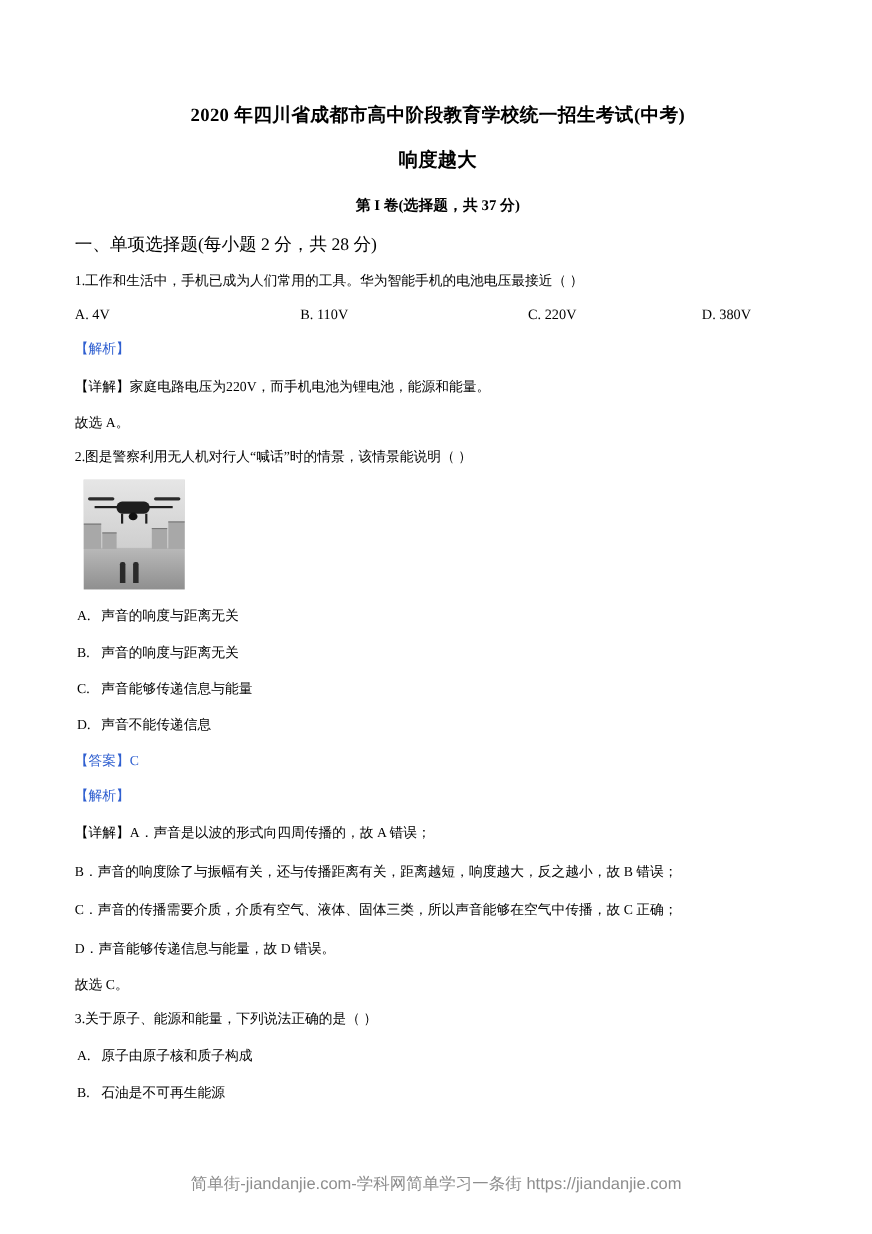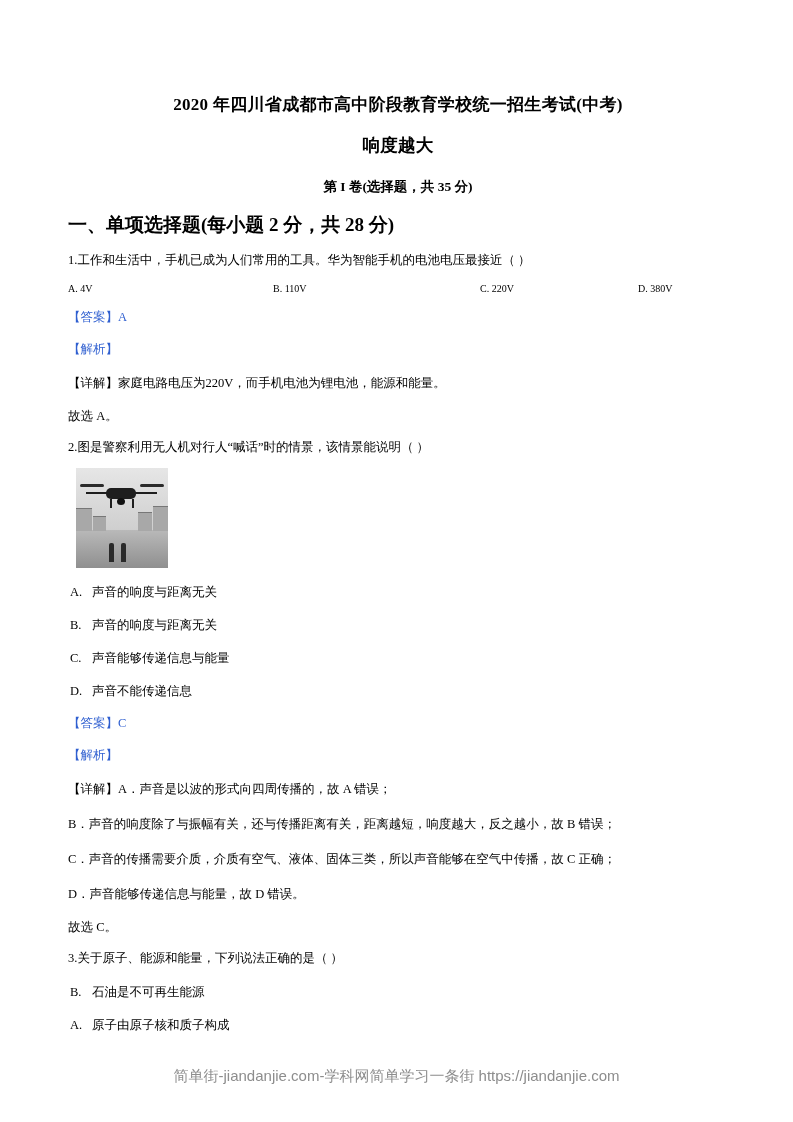--- a/index.html
+++ b/index.html
@@ -43,33 +43,33 @@
     margin-top: 14px;
     letter-spacing: 0.3px;
   }
   .section-center {
     text-align: center;
     font-weight: bold;
     font-size: 13.5px;
     margin-top: 20px;
   }
   .section-head {
-    font-weight: bold;
-    font-size: 19px;
+    font-weight: normal;
+    font-size: 16px;
     margin-top: 16px;
   }
   .q-line {
     font-size: 12.5px;
     margin-top: 13px;
     line-height: 1.5;
   }
   .opts-row {
     display: flex;
     margin-top: 13px;
-    font-size: 10px;
+    font-size: 13px;
     justify-content: center;
   }
   .opts-row .opt {
     flex: 0 0 auto;
   }
   .opt-a { width: 205px; }
   .opt-b { width: 207px; }
   .opt-c { width: 158px; }
   .opt-d { width: 90px; }
   .ans {
@@ -178,32 +178,31 @@
   }
 </style>
 </head>
 <body>
 
 <div class="page">
   <div class="content">
 
     <div class="doc-title">2020 年四川省成都市高中阶段教育学校统一招生考试(中考)</div>
     <div class="doc-subtitle">响度越大</div>
-    <div class="section-center">第 I 卷(选择题，共 35 分)</div>
+    <div class="section-center">第 I 卷(选择题，共 37 分)</div>
     <div class="section-head">一、单项选择题(每小题 2 分，共 28 分)</div>
 
     <div>
       <div class="q-line">1.工作和生活中，手机已成为人们常用的工具。华为智能手机的电池电压最接近（       ）</div>
       <div class="opts-row">
         <span class="opt opt-a">A. 4V</span>
         <span class="opt opt-b">B. 110V</span>
         <span class="opt opt-c">C. 220V</span>
         <span class="opt opt-d">D. 380V</span>
       </div>
-      <div class="ans"><span class="brk">【答案】</span><span class="val">A</span></div>
       <div class="exp-label">【解析】</div>
       <div class="detail">【详解】家庭电路电压为220V，而手机电池为锂电池，能源和能量。</div>
       <div class="choose">故选 A。</div>
     </div>
 
     <div>
       <div class="q-line">2.图是警察利用无人机对行人“喊话”时的情景，该情景能说明（       ）</div>
 
       <div class="figure">
         <div class="fig-sky"></div>
@@ -236,21 +235,21 @@
       <div class="detail">【详解】A．声音是以波的形式向四周传播的，故 A 错误；</div>
       <div class="detail">B．声音的响度除了与振幅有关，还与传播距离有关，距离越短，响度越大，反之越小，故 B 错误；</div>
       <div class="detail">C．声音的传播需要介质，介质有空气、液体、固体三类，所以声音能够在空气中传播，故 C 正确；</div>
       <div class="detail">D．声音能够传递信息与能量，故 D 错误。</div>
       <div class="choose">故选 C。</div>
     </div>
 
     <div>
       <div class="q-line">3.关于原子、能源和能量，下列说法正确的是（       ）</div>
       <div class="opt-list">
+        <div class="opt-item"><span class="ltr">A.</span><span>原子由原子核和质子构成</span></div>
         <div class="opt-item"><span class="ltr">B.</span><span>石油是不可再生能源</span></div>
-        <div class="opt-item"><span class="ltr">A.</span><span>原子由原子核和质子构成</span></div>
       </div>
     </div>
 
   </div>
 
   <div class="footer">简单街-jiandanjie.com-学科网简单学习一条街 https://jiandanjie.com</div>
 </div>
 
 </body></html>

